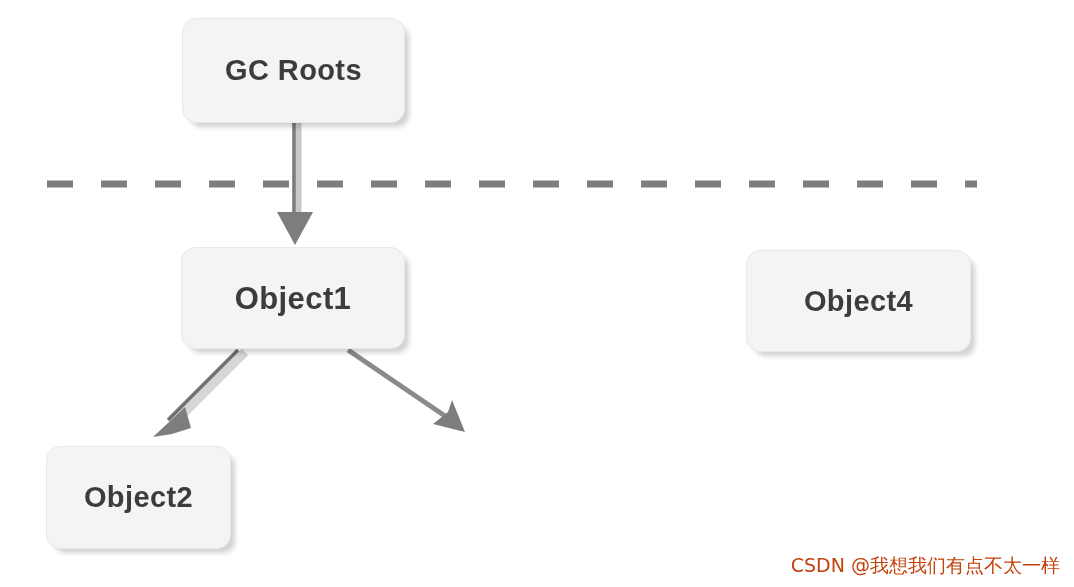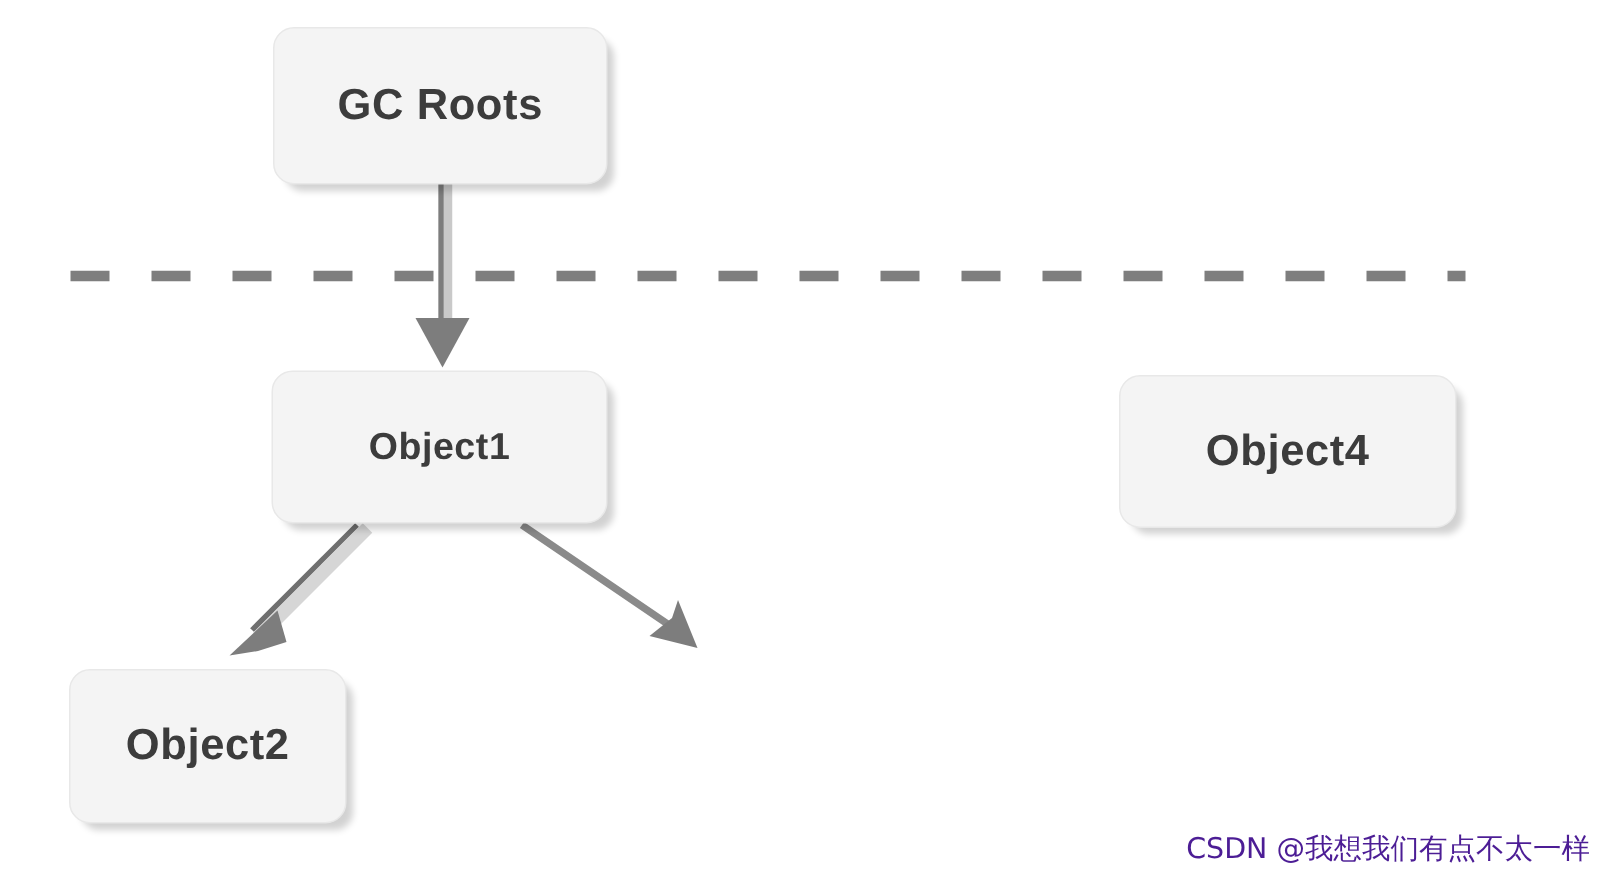--- a/index.html
+++ b/index.html
@@ -41,21 +41,21 @@
     top: 18px;
     width: 223px;
     height: 105px;
     font-size: 29px;
   }
   #node-object1 {
     left: 181px;
     top: 247px;
     width: 224px;
     height: 102px;
-    font-size: 25px;
+    font-size: 31px;
   }
   #node-object4 {
     left: 746px;
     top: 250px;
     width: 225px;
     height: 102px;
     font-size: 29px;
   }
   #node-object2 {
     left: 46px;
@@ -76,21 +76,21 @@
     left: 0;
     top: 0;
     width: 1074px;
     height: 587px;
     pointer-events: none;
   }
   #watermark {
     position: absolute;
     right: 14px;
     bottom: 8px;
-    color: #4c1d95;
+    color: #c2410c;
     font-size: 19px;
     font-family: "DejaVu Sans", "Liberation Sans", sans-serif;
     white-space: nowrap;
     user-select: none;
   }
 </style>
 </head>
 <body>
 
 <div id="canvas">

